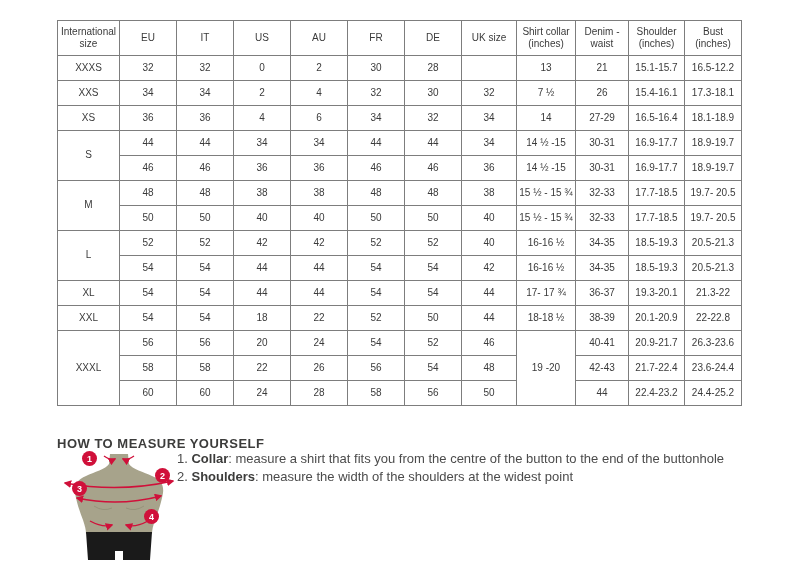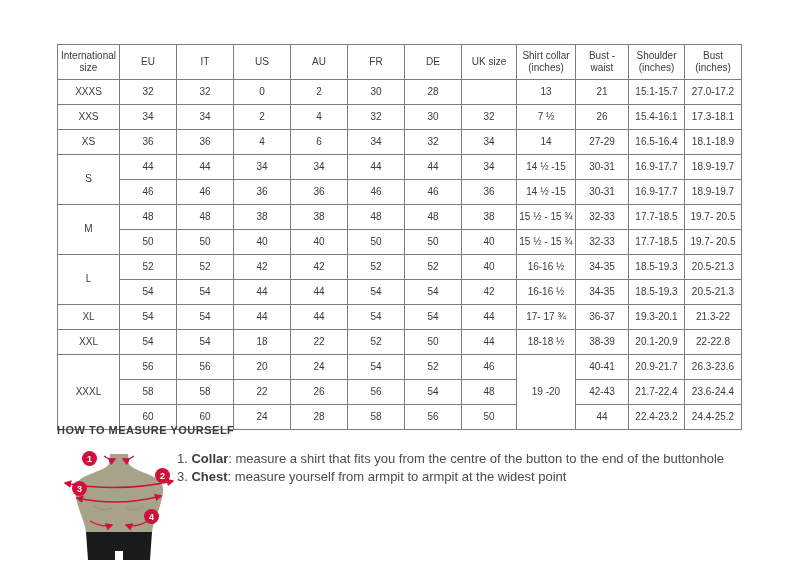--- a/index.html
+++ b/index.html
@@ -4,34 +4,33 @@
 <style>
   * { box-sizing: border-box; margin: 0; padding: 0; }
   html, body { width: 787px; height: 566px; background: #ffffff; font-family: "Liberation Sans", sans-serif; }
   body { position: relative; overflow: hidden; }
 
   
   .size-table {
     position: absolute; left: 57px; top: 20px;
     border-collapse: collapse; table-layout: fixed; width: 676px;
     background: #fff;
-    margin-top: 24px;
   }
   .size-table th, .size-table td {
     border: 1px solid #7d7d7d;
     font-size: 10px; font-weight: 400; color: #3a3a3a;
     text-align: center; vertical-align: middle;
     height: 25px; padding: 0 2px; line-height: 1.25;
   }
   .size-table thead th { height: 35px; }
 
   
   .howto-title {
-    position: absolute; left: 57px; top: 424px;
-    font-size: 11px; font-weight: 700; color: #3c3c3b; letter-spacing: 0.5px;
+    position: absolute; left: 57px; top: 436px;
+    font-size: 13px; font-weight: 700; color: #3c3c3b; letter-spacing: 0.5px;
   }
   .steps { position: absolute; left: 177px; top: 450px; }
   .step { font-size: 13px; color: #4b4b4b; line-height: 18px; white-space: nowrap; }
   .step b { color: #3c3c3b; }
 
   
   .figure { position: absolute; left: 56px; top: 446px; width: 130px; height: 120px; }
   .figure svg { position: absolute; left: 0; top: 0; }
   .badge {
     position: absolute; width: 15px; height: 15px; border-radius: 50%;
@@ -66,39 +65,39 @@
       <tr>
         <th>International size</th>
         <th>EU</th>
         <th>IT</th>
         <th>US</th>
         <th>AU</th>
         <th>FR</th>
         <th>DE</th>
         <th>UK size</th>
         <th>Shirt collar (inches)</th>
-        <th>Bust - waist</th>
+        <th>Denim - waist</th>
         <th>Shoulder (inches)</th>
         <th>Bust (inches)</th>
       </tr>
     </thead>
   <tbody>
       <tr>
         <td>XXXS</td>
         <td>32</td>
         <td>32</td>
         <td>0</td>
         <td>2</td>
         <td>30</td>
         <td>28</td>
         <td></td>
         <td>13</td>
         <td>21</td>
         <td>15.1-15.7</td>
-        <td>27.0-17.2</td>
+        <td>16.5-12.2</td>
       </tr>
       <tr>
         <td>XXS</td>
         <td>34</td>
         <td>34</td>
         <td>2</td>
         <td>4</td>
         <td>32</td>
         <td>30</td>
         <td>32</td>
@@ -300,14 +299,14 @@
     <path d="M92,75 Q79,82 70,79" stroke="#d0103a" stroke-width="1.4" fill="none" marker-end="url(#arr)"></path>
   </svg>
   <div class="badge badge-1">1</div>
   <div class="badge badge-2">2</div>
   <div class="badge badge-3">3</div>
   <div class="badge badge-4">4</div>
 </div>
 
 <div class="steps">
   <div class="step"><span>1.</span> <b>Collar</b><span>: measure a shirt that fits you from the centre of the button to the end of the buttonhole</span></div>
-  <div class="step"><span>3.</span> <b>Chest</b><span>: measure yourself from armpit to armpit at the widest point</span></div>
+  <div class="step"><span>2.</span> <b>Shoulders</b><span>: measure the width of the shoulders at the widest point</span></div>
 </div>
 
 </body></html>

